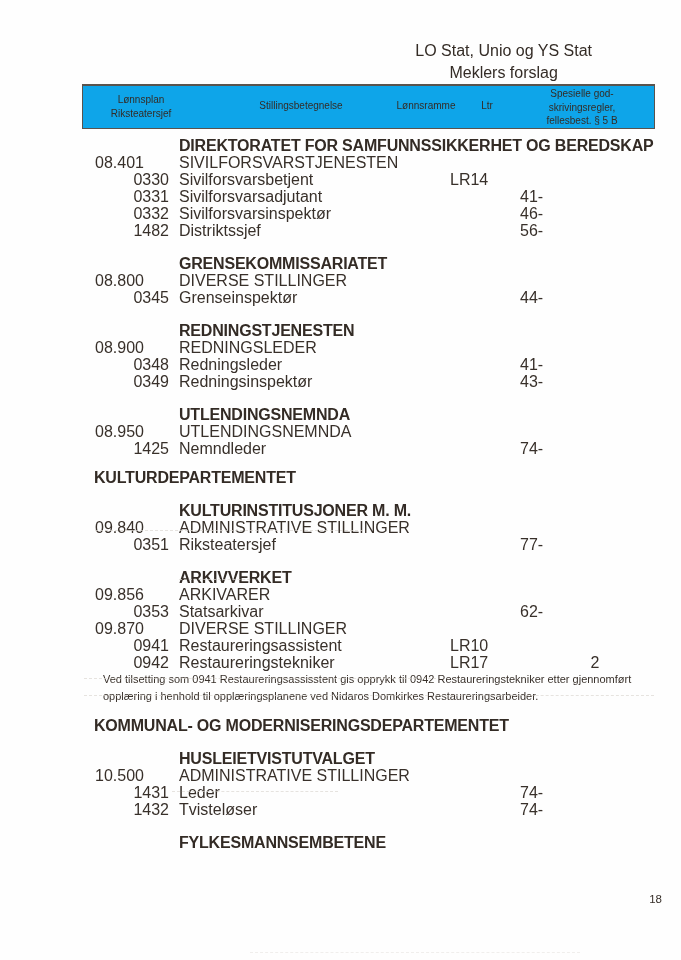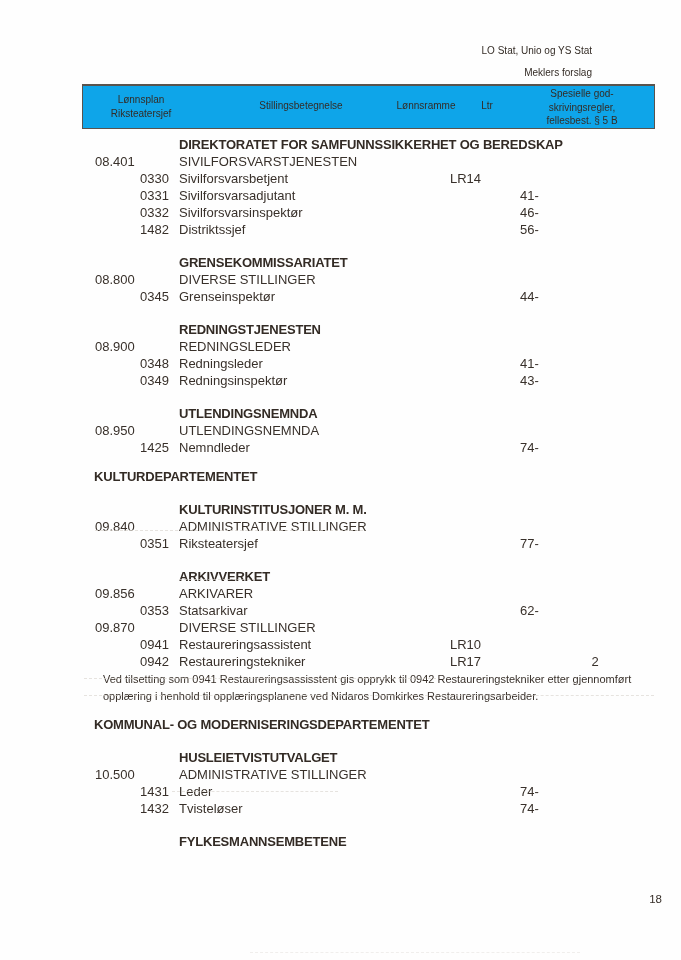--- a/index.html
+++ b/index.html
@@ -2,38 +2,38 @@
 <html><head>
 <meta charset="utf-8">
 <style>
   html,body{margin:0;padding:0;background:#ffffff;}
   .page{
     position:relative;width:681px;height:960px;background:#fefefe;overflow:hidden;
     font-family:"Liberation Sans",sans-serif;color:#38302a;
   }
   
   .header-right{
-    position:absolute;top:40px;right:89px;text-align:right;
-    font-size:10px;line-height:22px;color:#342c26;
+    position:absolute;top:40px;right:89px;text-align:center;
+    font-size:16px;line-height:22px;color:#342c26;
   }
   
   .thead{
     position:absolute;left:82px;top:84px;width:571px;height:42px;
     border:1.4px solid #59534d;border-top-width:2px;background:#0ea5e9;
     font-size:10px;color:#342c26;
   }
   .thead .th{position:absolute;text-align:center;}
   .th-plan{left:0;width:116px;top:7px;line-height:14px;}
   .th-title{left:128px;width:180px;top:14px;}
   .th-lr{left:283px;width:120px;top:14px;}
   .th-ltr{left:374px;width:60px;top:14px;}
   .th-spes{right:4px;width:136px;top:1px;line-height:13.5px;}
   
   .content{position:absolute;left:0;top:137px;width:681px;}
-  .row{position:relative;height:17px;font-size:13px;white-space:nowrap;}
+  .row{position:relative;height:17px;font-size:16px;white-space:nowrap;}
   .row.group{margin-top:16px;}
   .row.dept{margin-top:12px;}
   .content .row:first-child{margin-top:0;}
   .bold{font-weight:bold;color:#332b25;letter-spacing:-0.2px;}
   .c-code{position:absolute;left:95px;}
   .c-kode{position:absolute;left:131px;width:38px;text-align:right;}
   .c-title{position:absolute;left:179px;}
   .c-lr{position:absolute;left:450px;}
   .c-ltr{position:absolute;left:520px;}
   .c-spes{position:absolute;left:583px;width:24px;text-align:center;}

